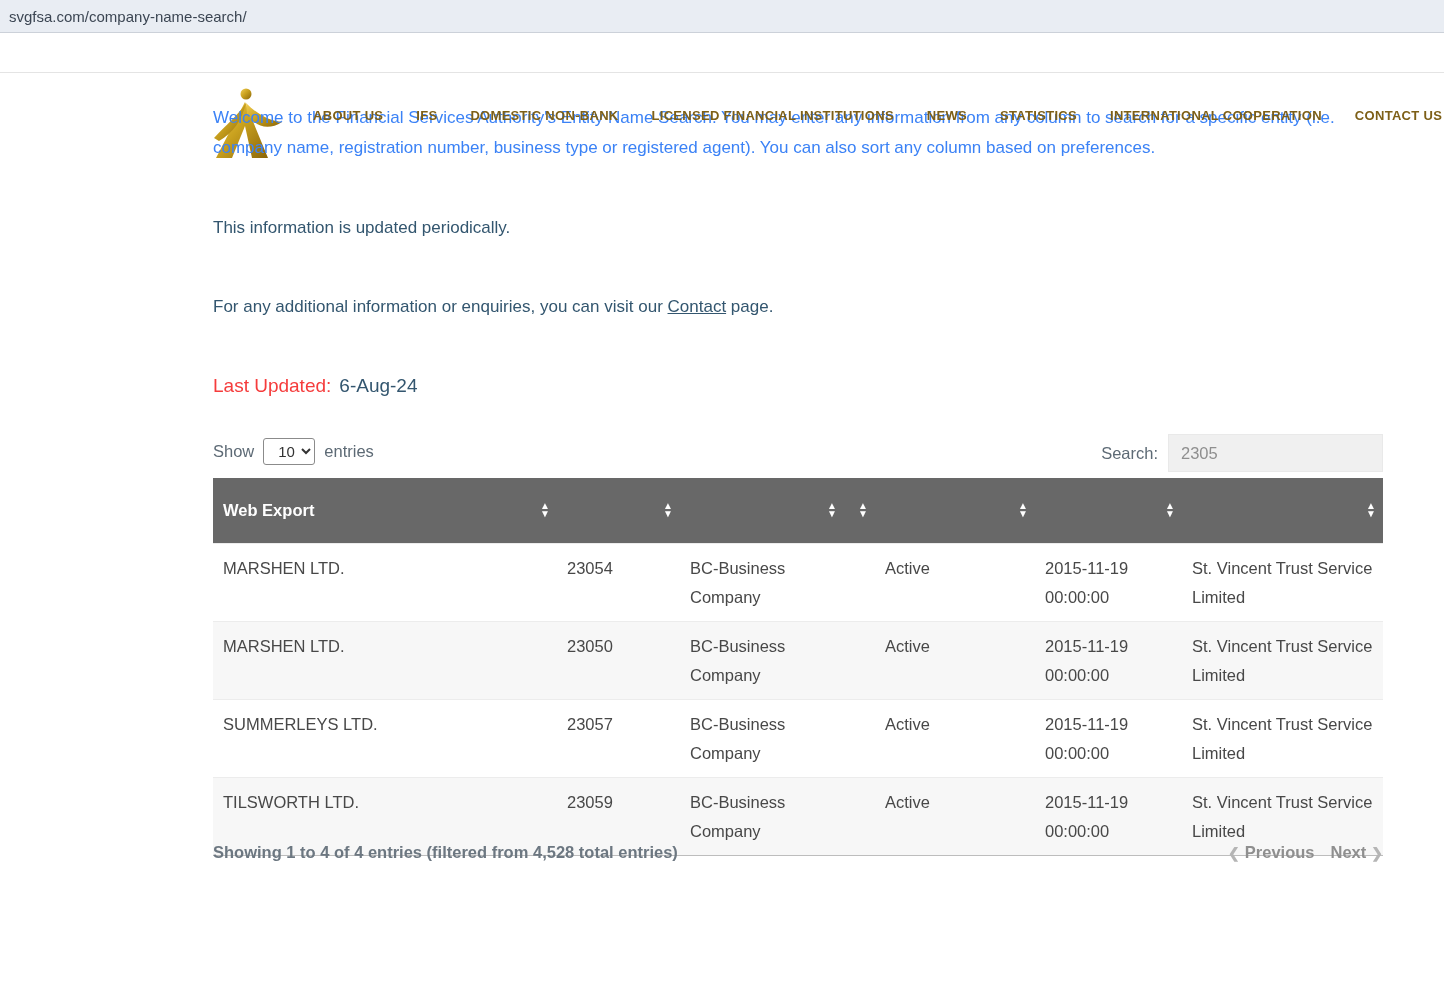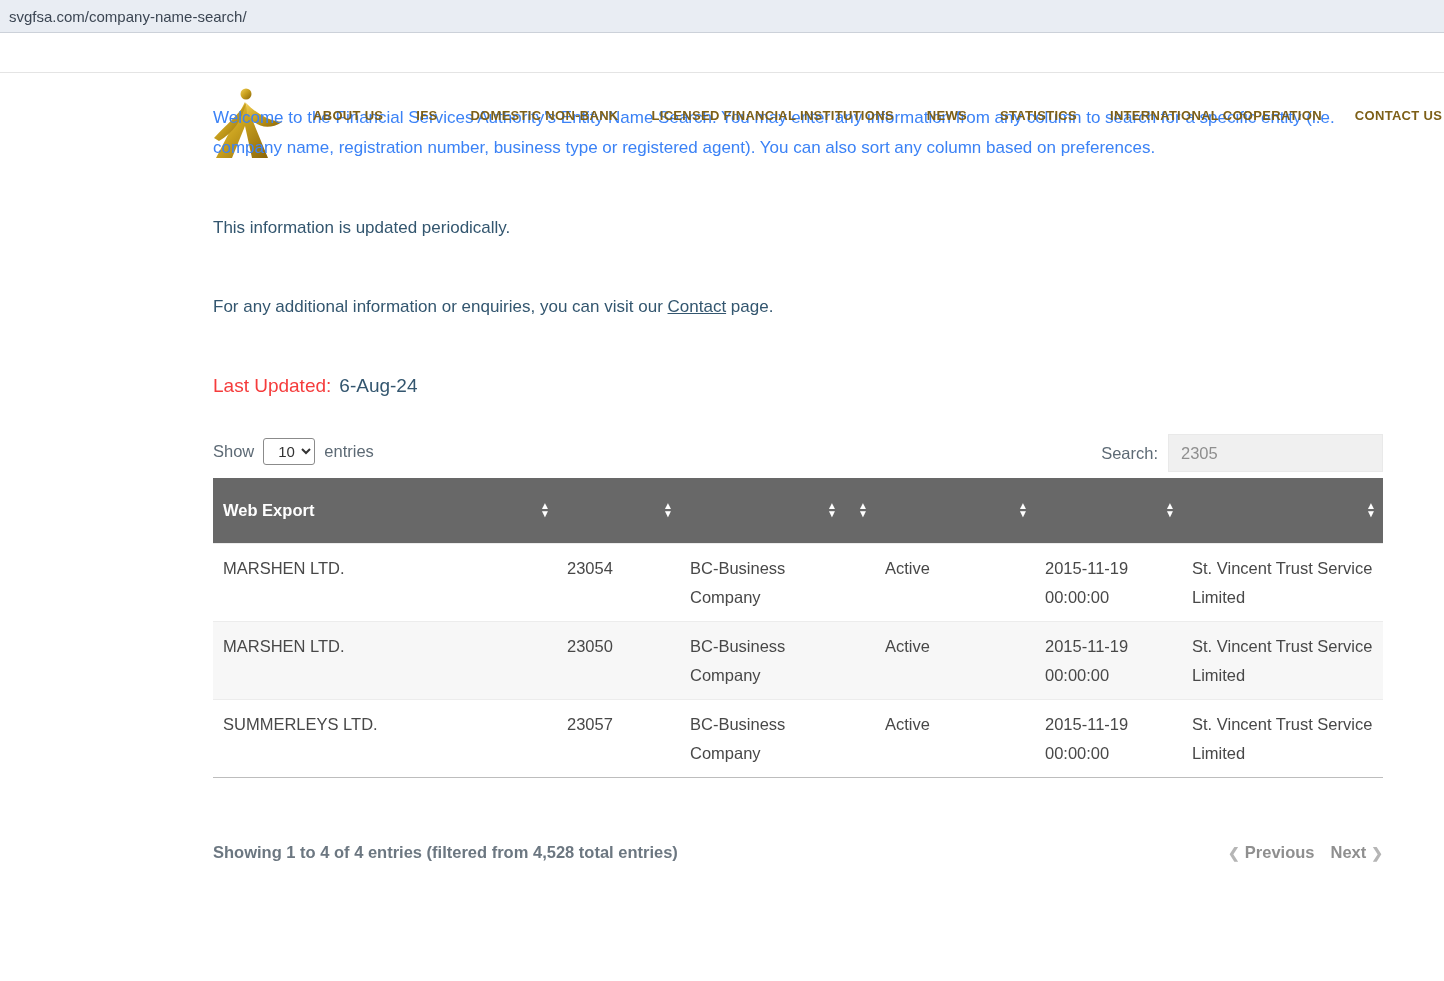--- a/index.html
+++ b/index.html
@@ -225,20 +225,29 @@
       </tr>
       <tr>
         <td>SUMMERLEYS LTD.</td>
         <td>23057</td>
         <td>BC-Business Company</td>
         <td></td>
         <td>Active</td>
         <td>2015-11-19 00:00:00</td>
         <td>St. Vincent Trust Service Limited</td>
       </tr>
+      <tr>
+        <td>TILSWORTH LTD.</td>
+        <td>23059</td>
+        <td>BC-Business Company</td>
+        <td></td>
+        <td>Active</td>
+        <td>2015-11-19 00:00:00</td>
+        <td>St. Vincent Trust Service Limited</td>
+      </tr>
     </tbody>
   </table>
 
   <div class="table-footer">
     <span class="showing">Showing 1 to 4 of 4 entries (filtered from 4,528 total entries)</span>
     <div class="pagination">
       <a class="page-btn">
           <span class="chev">❮</span>
           <span>Previous</span>
         </a>

